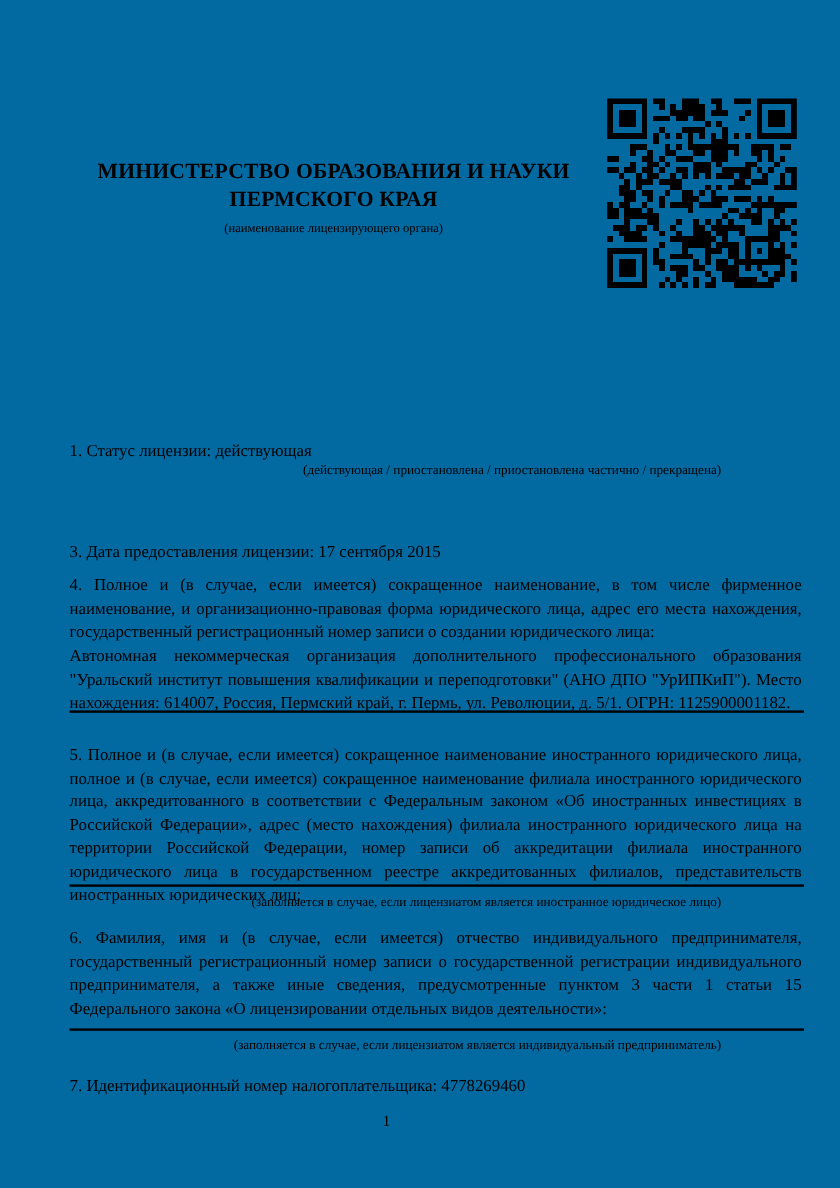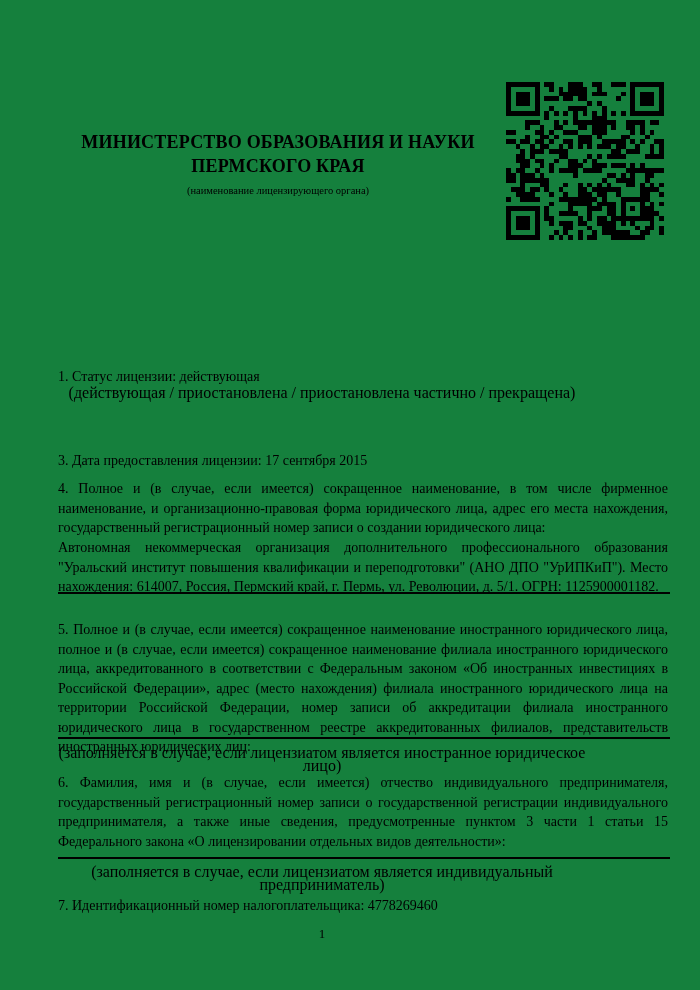--- a/index.html
+++ b/index.html
@@ -1,29 +1,29 @@
 <!DOCTYPE html>
 <html lang="ru"><head>
 <meta charset="utf-8">
 <style>
   html,body{margin:0;padding:0;background:#fff;}
   .page{
-    position:relative;width:700px;height:990px;background:#15803d;
+    position:relative;width:700px;height:990px;background:#0369a1;
     font-family:"Liberation Serif","DejaVu Serif",serif;color:#000;overflow:hidden;
   }
   .abs{position:absolute;}
   .ministry{top:130px;left:58px;width:440px;text-align:center;}
   .ministry-line{font-weight:bold;font-size:18px;line-height:24px;letter-spacing:0.2px;}
   .ministry-cap{font-size:10.5px;line-height:14px;margin-top:6px;font-weight:normal;}
   .qr{top:82px;left:506px;width:158px;height:158px;}
   .qr svg{display:block;}
   .title-block{top:300px;left:58px;width:610px;text-align:center;font-size:14px;line-height:20px;}
   .line-item{left:58px;width:610px;font-size:14px;line-height:20px;text-align:left;}
   .para{left:58px;width:610px;font-size:14px;line-height:19.5px;text-align:justify;}
-  .cap{left:58px;width:528px;text-align:center;font-size:16px;line-height:13px;}
+  .cap{left:73px;width:528px;text-align:right;font-size:11px;line-height:13px;}
   .rule{left:58px;width:612px;height:2px;background:#000;}
   .pagenum{top:926px;left:58px;width:528px;text-align:center;font-size:13px;line-height:16px;}
 </style>
 </head>
 <body>
 
 <div class="page">
 
   <div class="abs ministry">
     <div class="ministry-line">МИНИСТЕРСТВО ОБРАЗОВАНИЯ И НАУКИ</div>

